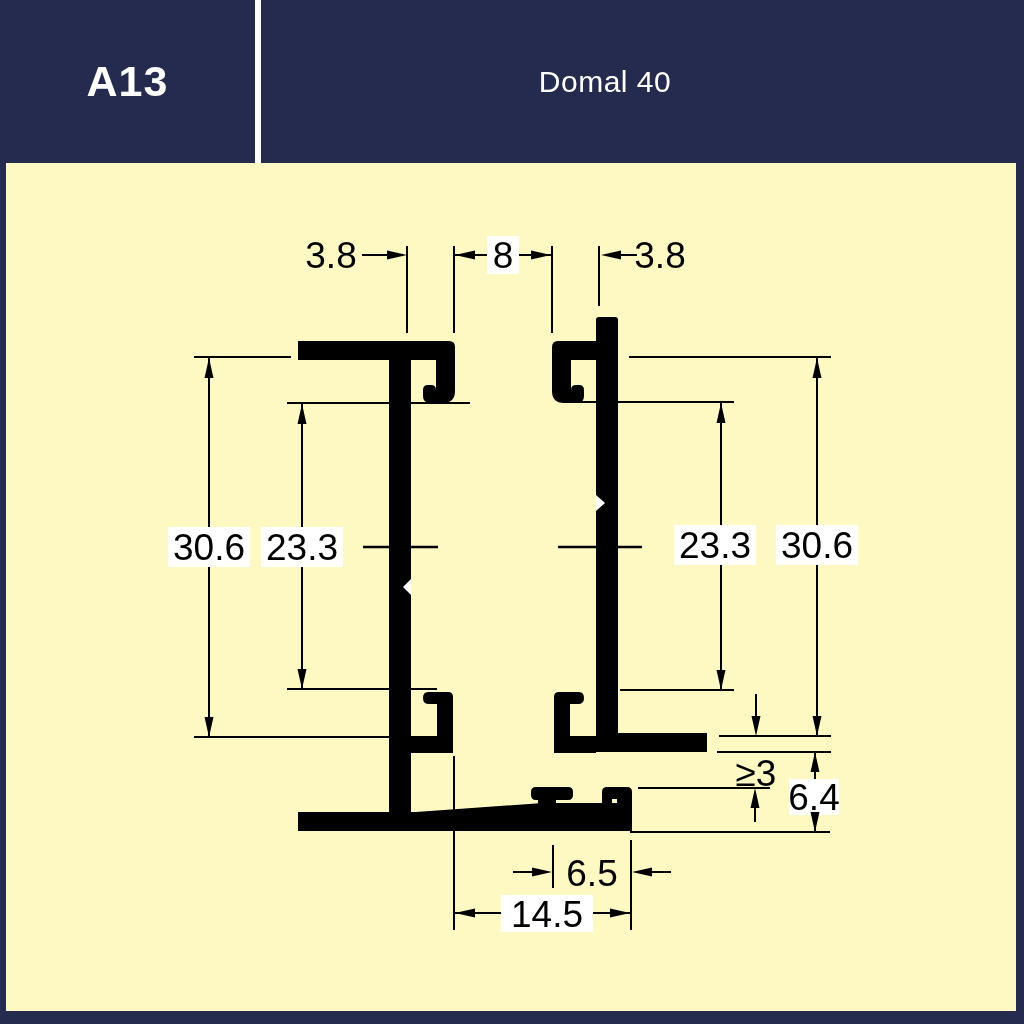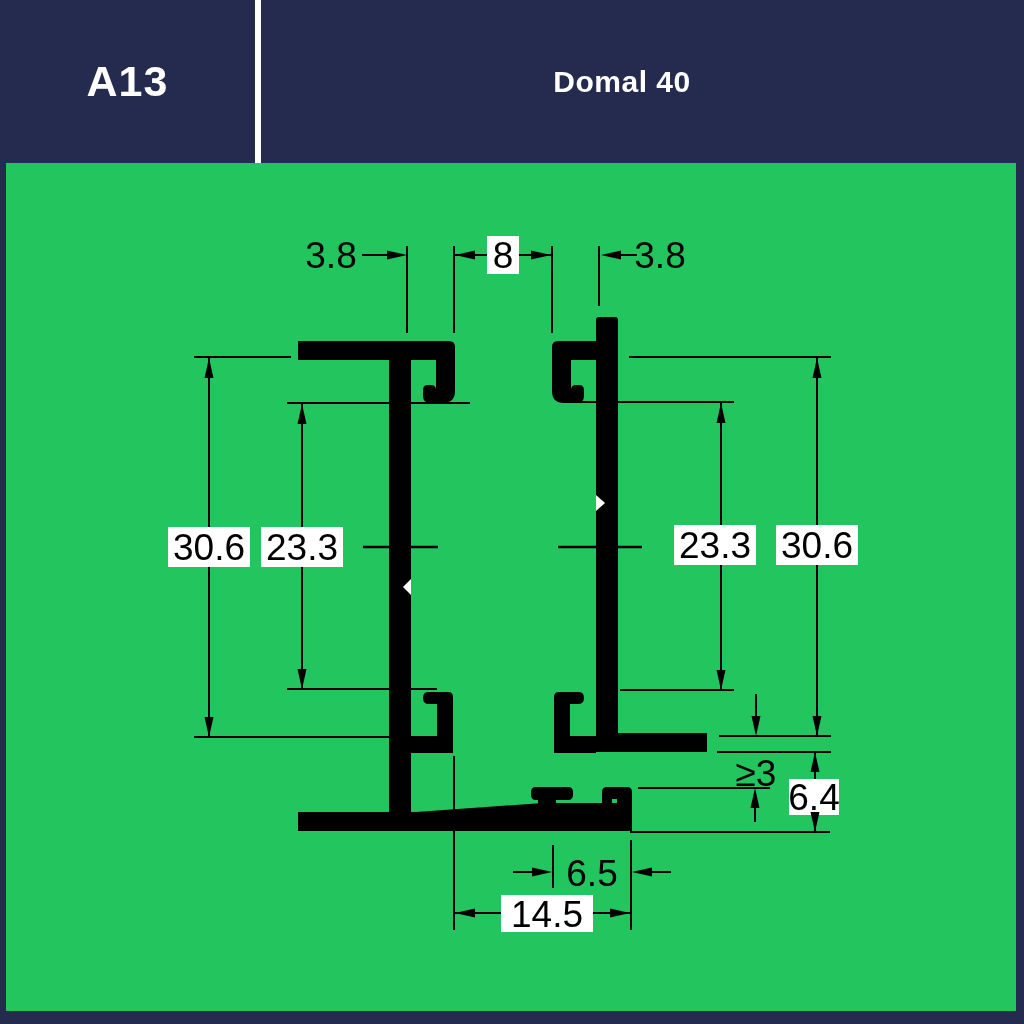--- a/index.html
+++ b/index.html
@@ -1,33 +1,33 @@
 <!DOCTYPE html>
 <html><head>
 <meta charset="utf-8">
 <style>
   html,body{margin:0;padding:0;background:#e8e8e8;}
   .page{
-    position:relative;width:1024px;height:1024px;background:#22c55e;
+    position:relative;width:1024px;height:1024px;background:#fef9c3;
     overflow:hidden;font-family:"Liberation Sans",sans-serif;
   }
   
   .header{position:absolute;top:0;left:0;width:1024px;height:163px;z-index:5;}
   .code-box{
     position:absolute;top:0;left:0;width:255px;height:163px;background:#252b4e;
     display:flex;align-items:center;justify-content:center;
   }
   .code-box span{
     color:#ffffff;font-size:43px;font-weight:bold;letter-spacing:1px;
   }
   .header-divider{position:absolute;top:0;left:255px;width:6px;height:163px;background:#ffffff;}
   .title-box{position:absolute;top:0;left:261px;width:763px;height:163px;background:#252b4e;}
   .title-box span{
     position:absolute;top:50%;left:344px;transform:translate(-50%,-50%);
-    color:#ffffff;font-size:30px;font-weight:bold;letter-spacing:0.5px;white-space:nowrap;margin-left:17px;
+    color:#ffffff;font-size:30px;font-weight:normal;letter-spacing:0.5px;white-space:nowrap;
   }
   
   .border-left{position:absolute;top:163px;left:0;width:6px;height:861px;background:#252b4e;z-index:4;}
   .border-right{position:absolute;top:163px;right:0;width:8px;height:861px;background:#252b4e;z-index:4;}
   .border-bottom{position:absolute;bottom:0;left:0;width:1024px;height:13px;background:#252b4e;z-index:4;}
   
   svg.drawing{position:absolute;top:0;left:0;z-index:1;}
   .ln{stroke:#000000;stroke-width:2;fill:none;}
   .tick{stroke:#000000;stroke-width:2.4;fill:none;}
   .shape{fill:#000000;stroke:none;}

